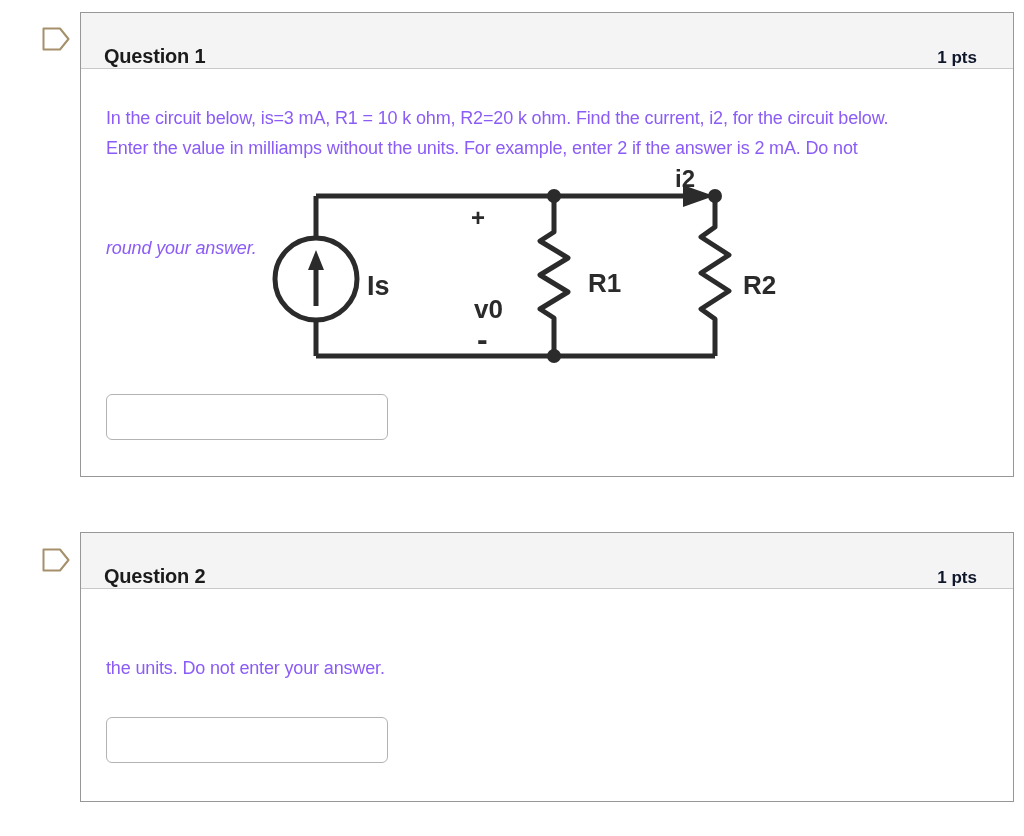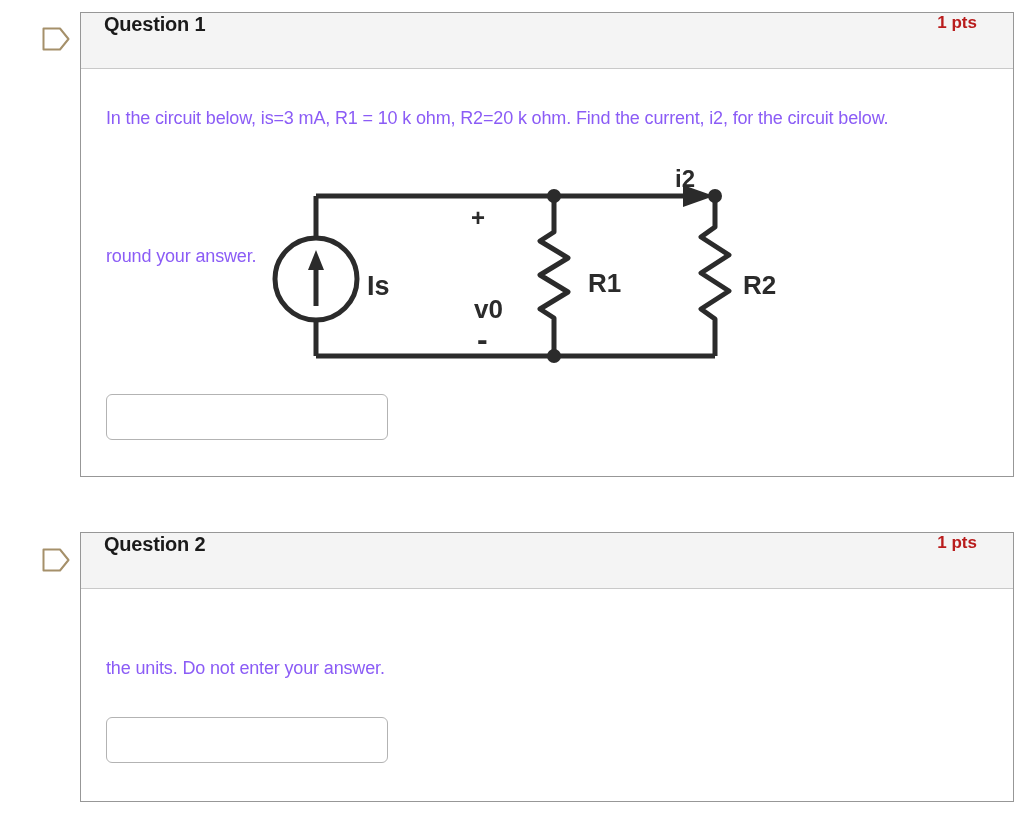--- a/index.html
+++ b/index.html
@@ -16,25 +16,25 @@
   }
   .flag-btn svg { display: block; }
 
   .question-card {
     position: absolute; left: 80px; width: 934px;
     background: #ffffff; border: 1px solid #979797;
     box-sizing: border-box;
   }
   .q-header {
     height: 56px; background: #f4f4f4; border-bottom: 1px solid #c9c9c9;
-    display: flex; align-items: flex-start; justify-content: space-between;
+    display: flex; align-items: flex-end; justify-content: space-between;
     padding: 0 36px 0 23px; box-sizing: border-box;
   }
   .q-title { font-size: 20px; font-weight: 700; color: #1b1b1b; letter-spacing: -0.2px; }
-  .q-pts   { font-size: 17px; font-weight: 600; color: #b91c1c; }
+  .q-pts   { font-size: 17px; font-weight: 600; color: #0f172a; }
 
   .q-text {
     position: absolute; left: 25px; font-size: 18px; line-height: 30px;
     color: #8b5cf6; letter-spacing: -0.15px; white-space: nowrap;
   }
 
   .answer-input {
     position: absolute; left: 25px; width: 282px; height: 46px;
     border: 1px solid #b3b3b3; border-radius: 6px; background: #fff;
     box-sizing: border-box; font-size: 16px; padding: 0 10px;
@@ -57,21 +57,22 @@
     </svg>
   </button>
 
   <section class="question-card" style="top:12px; height:465px;">
     <header class="q-header">
       <span class="q-title">Question 1</span>
       <span class="q-pts">1 pts</span>
     </header>
 
     <div class="q-text" style="top:90px;">In the circuit below, is=3 mA, R1 = 10 k ohm, R2=20 k ohm. Find the current, i2, for the circuit below.</div>
-    <div class="q-text" style="top:228px;">round your answer.</div>
+    <div class="q-text" style="top:120px;">Enter the value in milliamps without the units. For example, enter 2 if the answer is 2 mA. Do not</div>
+    <div class="q-text" style="top:220px;font-style:italic;">round your answer.</div>
 
     <svg class="circuit-svg" width="530" height="215" viewBox="0 0 530 215">
       <g stroke="#2b2b2b" stroke-width="5" fill="none" stroke-linejoin="round">
 
         <path d="M45,40 H283"></path>
         <path d="M283,40 H416"></path>
 
         <path d="M45,40 V82"></path>
         <circle cx="45" cy="123" r="41" fill="#ffffff"></circle>
         <path d="M45,164 V200"></path>

